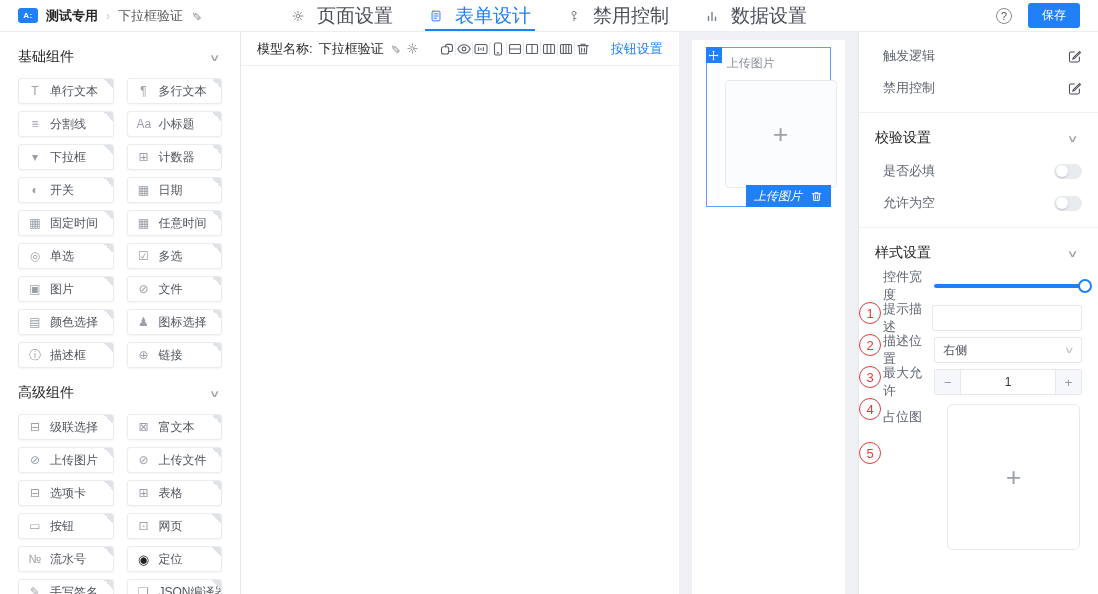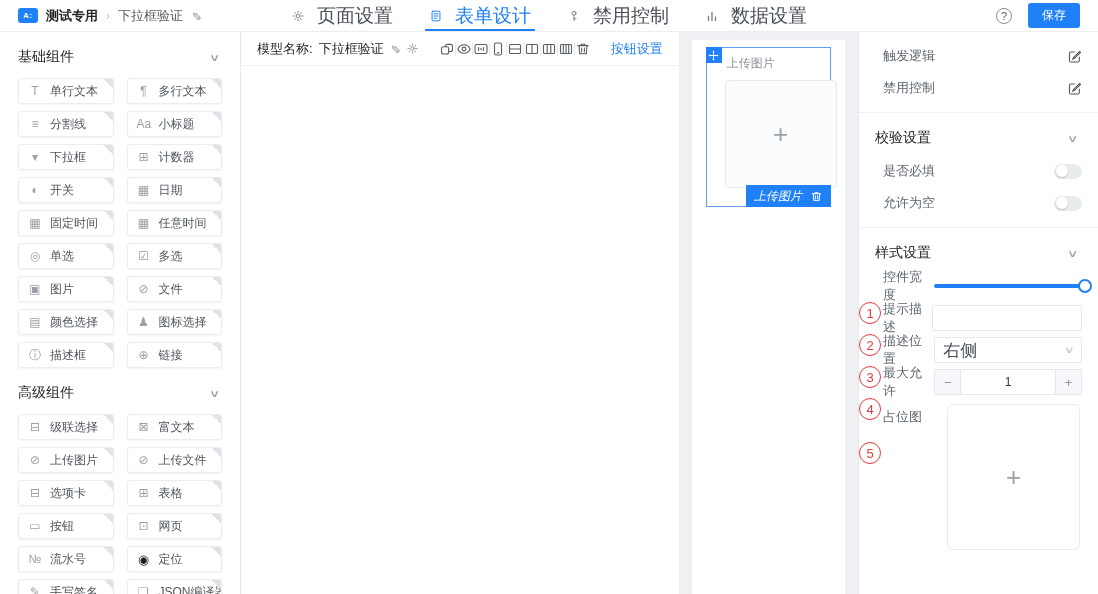--- a/index.html
+++ b/index.html
@@ -100,21 +100,21 @@
   .slider { position:relative; width:156px; height:14px; margin-right:-8px; flex:none; }
   .slider .track { position:absolute; top:5px; left:0; right:0; height:4px; background:#2080f7;
     border-radius:2px; }
   .slider .knob { position:absolute; top:0; right:-2px; width:14px; height:14px; background:#fff;
     border:2px solid #2080f7; border-radius:50%; cursor:pointer; }
   .tinput { width:150px; height:26px; border:1px solid #e6e8ec; border-radius:2px;
     font-family:inherit; font-size:12px; padding:0 8px; color:#333; outline:none; }
   .selectbox { width:150px; height:26px; border:1px solid #e6e8ec; border-radius:2px;
     display:flex; align-items:center; justify-content:space-between; padding:0 8px;
     cursor:pointer; }
-  .selectbox .val { font-size:17px; color:#4a4f57; }
+  .selectbox .val { font-size:12px; color:#4a4f57; }
   .selectbox .chev { color:#c0c4cc; font-size:9px; transform:scaleX(1.6); }
   .stepper { width:150px; height:26px; border:1px solid #e6e8ec; border-radius:2px;
     display:flex; align-items:stretch; overflow:hidden; }
   .step-btn { width:26px; background:#f5f7fa; color:#909399; display:grid; place-items:center;
     font-size:13px; cursor:pointer; flex:none; }
   .step-btn.minus { border-right:1px solid #e6e8ec; }
   .step-btn.plus { border-left:1px solid #e6e8ec; }
   .step-val { flex:1; display:grid; place-items:center; font-size:12px; color:#333; }
   .ph-row { display:flex; justify-content:space-between; align-items:flex-start;
     padding-left:8px; margin-top:6px; }

